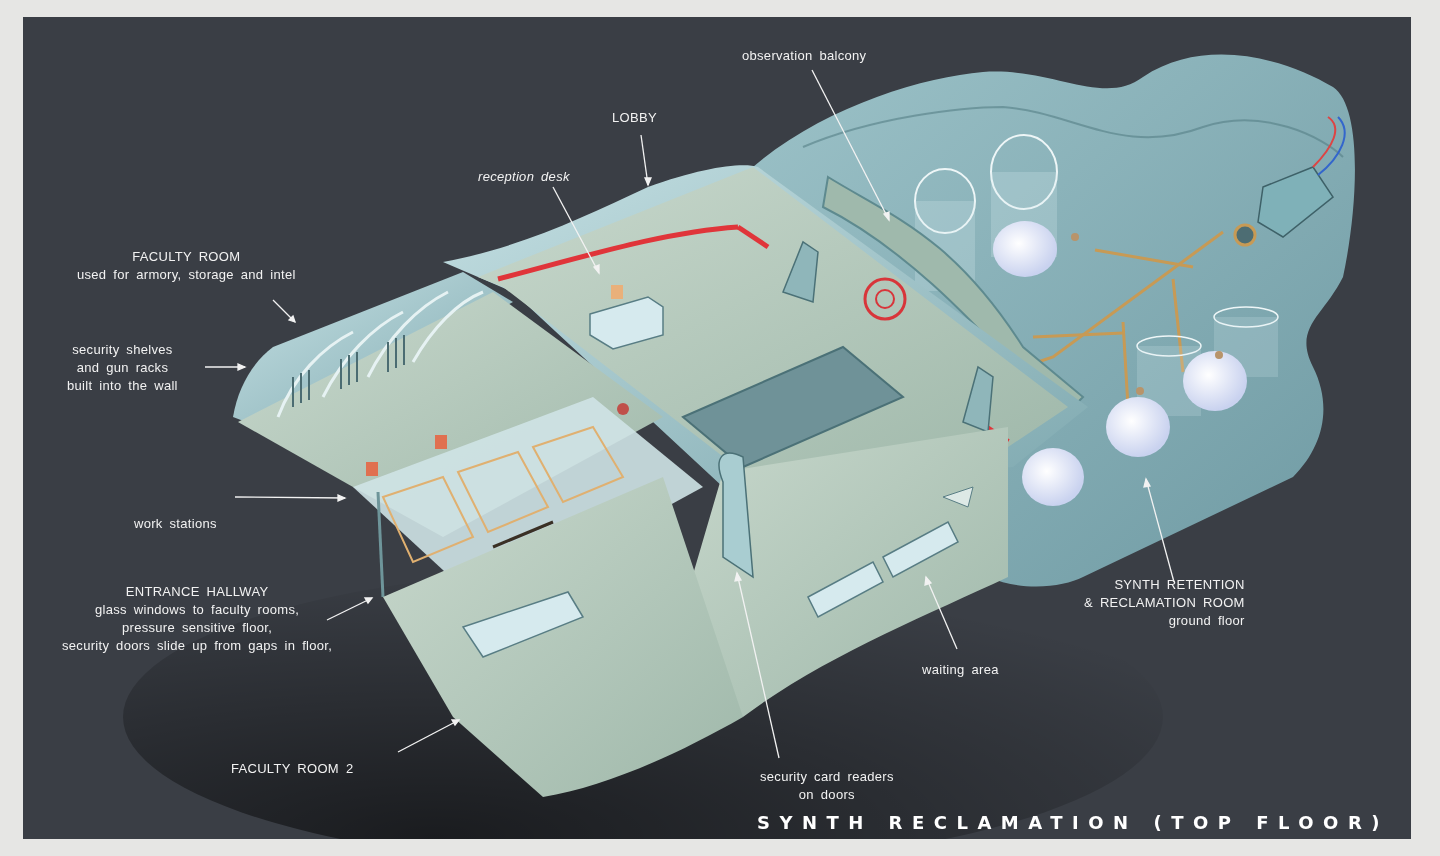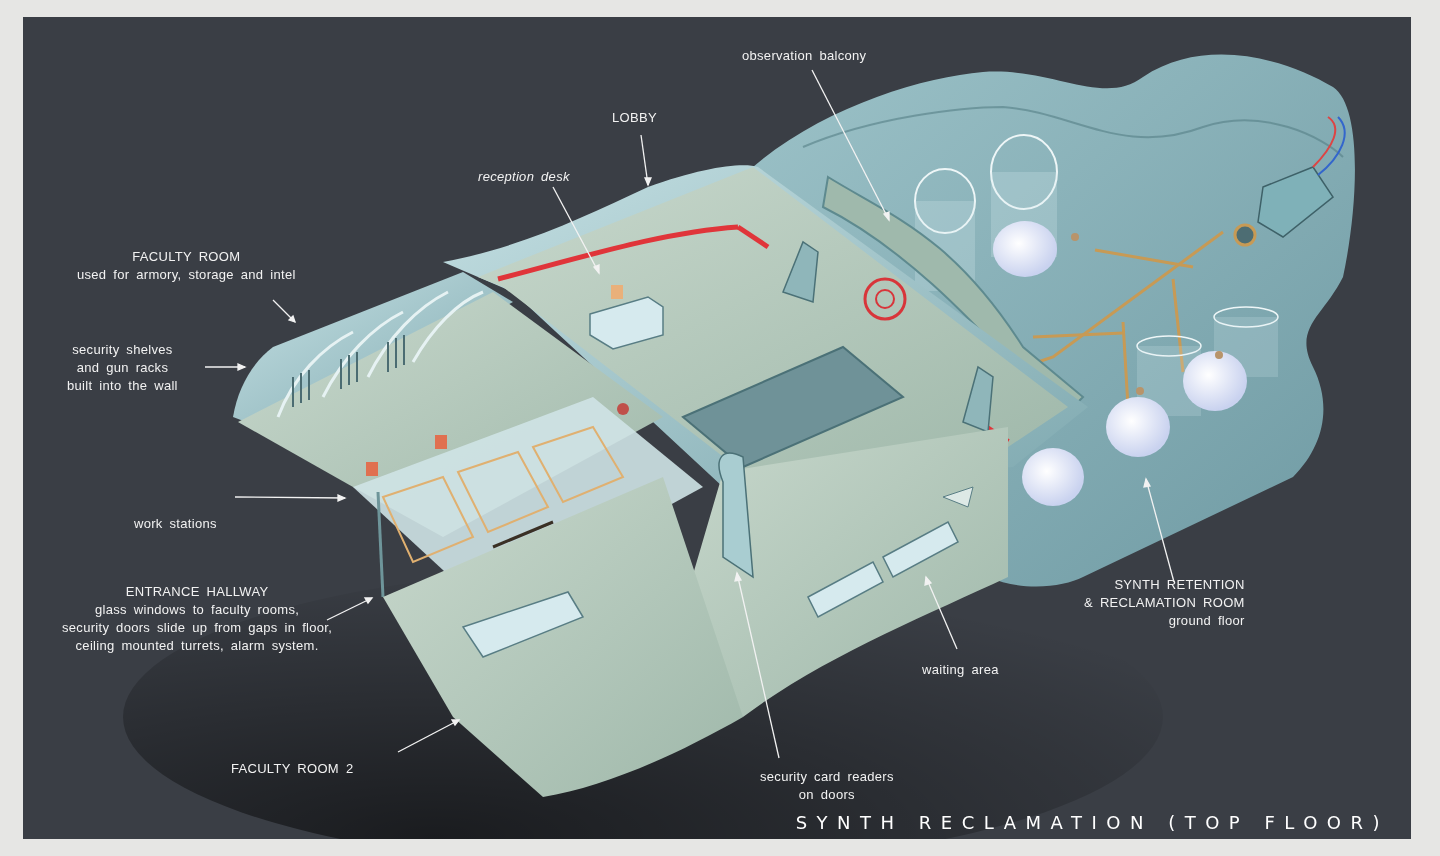--- a/index.html
+++ b/index.html
@@ -1,21 +1,21 @@
 <!DOCTYPE html>
 <html><head>
 <meta charset="utf-8">
 <style>
   html,body{margin:0;padding:0;}
   body{width:1440px;height:856px;background:#e6e6e4;position:relative;overflow:hidden;font-family:"Liberation Sans",sans-serif;}
   #canvas{position:absolute;left:23px;top:17px;width:1388px;height:822px;background:#3a3e45;overflow:hidden;}
   #art{position:absolute;left:0;top:0;}
   .lbl{position:absolute;color:#f2f2f2;font-size:13px;line-height:18px;text-align:center;white-space:nowrap;letter-spacing:0.3px;word-spacing:3px;}
   .lbl div{display:block;}
-  .title{position:absolute;right:22px;bottom:6px;color:#ffffff;font-family:"DejaVu Sans",sans-serif;font-weight:normal;font-size:18px;letter-spacing:9.5px;white-space:nowrap;}
+  .title{position:absolute;right:22px;bottom:6px;color:#ffffff;font-family:"DejaVu Sans",sans-serif;font-weight:bold;font-size:18px;letter-spacing:9.5px;white-space:nowrap;}
 </style>
 </head>
 <body>
 
 <div id="canvas">
 
   <svg id="art" width="1388" height="822" viewBox="0 0 1388 822">
     <defs>
       <linearGradient id="wallG" x1="0" y1="0" x2="1" y2="1">
         <stop offset="0" stop-color="#c5e0e3"></stop>
@@ -175,22 +175,22 @@
     <div>security shelves</div>
     <div>and gun racks</div>
     <div>built into the wall</div>
   </div>
 
   <div class="lbl" style="left:111px;top:498px;">work stations</div>
 
   <div class="lbl" style="left:19px;top:566px;margin-left:20px;">
     <div>ENTRANCE HALLWAY</div>
     <div>glass windows to faculty rooms,</div>
+    <div>pressure sensitive floor,</div>
     <div>security doors slide up from gaps in floor,</div>
-    <div>ceiling mounted turrets, alarm system.</div>
   </div>
 
   <div class="lbl" style="left:208px;top:743px;text-align:right;">FACULTY ROOM 2</div>
 
   <div class="lbl" style="left:589px;top:92px;">LOBBY</div>
 
   <div class="lbl" style="left:455px;top:151px;font-style:italic;">reception desk</div>
 
   <div class="lbl" style="left:719px;top:30px;">observation balcony</div>
 

